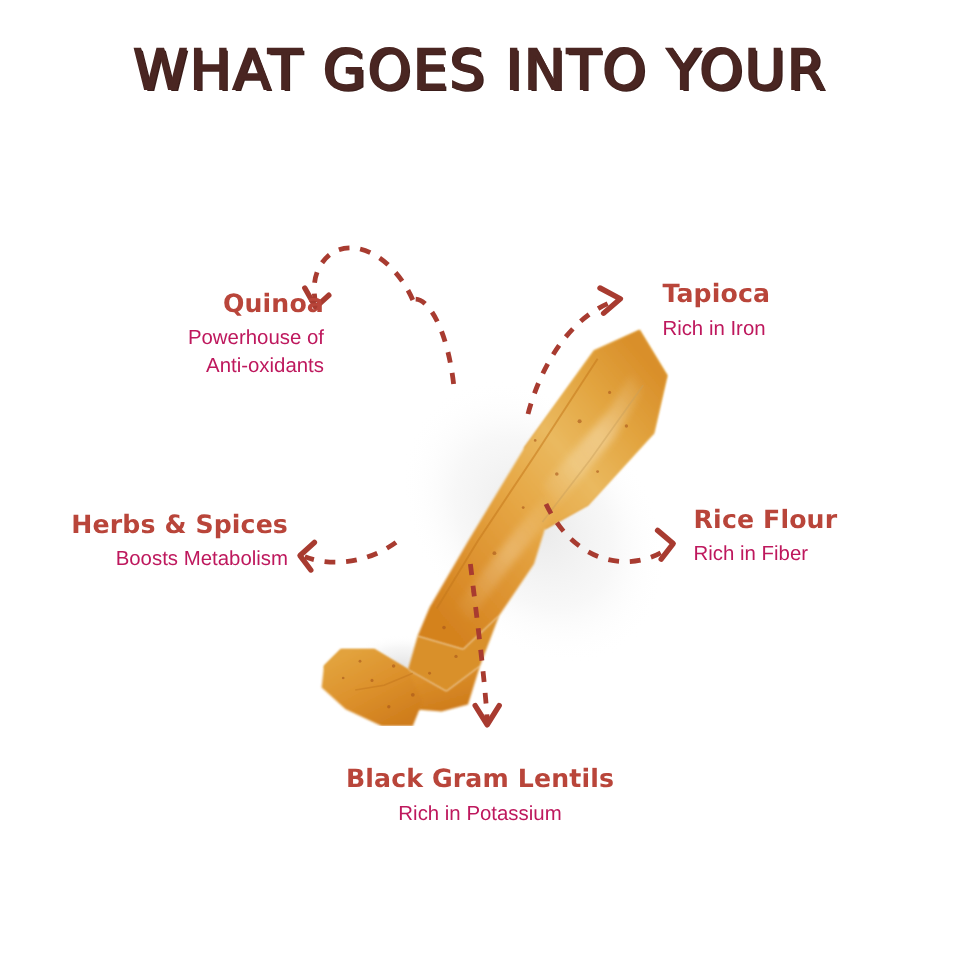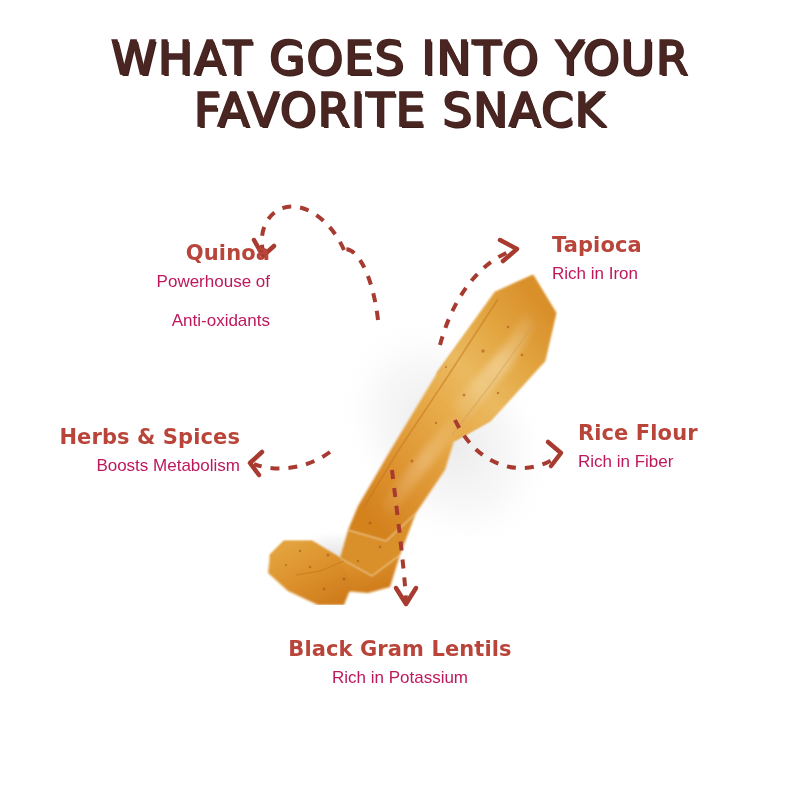--- a/index.html
+++ b/index.html
@@ -89,21 +89,20 @@
     pointer-events: none;
   }
 </style>
 </head>
 <body>
 
 <div id="canvas">
 
   <div class="title-block">
     <div class="title-line">WHAT GOES INTO YOUR</div>
-    <div class="title-line">FAVORITE SNACK</div>
   </div>
 
   <div id="chip-wrap">
     <svg width="330" height="350" viewBox="0 0 330 350">
       <defs>
         <linearGradient id="gChipMain" x1="0.12" y1="0.92" x2="0.9" y2="0.08">
           <stop offset="0%" stop-color="#d4821f"></stop>
           <stop offset="18%" stop-color="#dd922f"></stop>
           <stop offset="42%" stop-color="#e6a846"></stop>
           <stop offset="62%" stop-color="#eab95f"></stop>
@@ -205,21 +204,21 @@
       <polyline points="500,240 517,249 503,261"></polyline>
       <polyline points="262,452 250,463 259,475"></polyline>
       <polyline points="548,442 561,453 551,466"></polyline>
       <polyline points="396,588 406,604 416,588"></polyline>
     </g>
   </svg>
 
   <div class="label align-right" id="label-quinoa">
     <div class="name">Quinoa</div>
     <div class="desc">Powerhouse of</div>
-    <div class="desc" style="margin-top:16px">Anti-oxidants</div>
+    <div class="desc" style="margin-top:0">Anti-oxidants</div>
   </div>
 
   <div class="label align-left" id="label-tapioca">
     <div class="name">Tapioca</div>
     <div class="desc">Rich in Iron</div>
   </div>
 
   <div class="label align-right" id="label-herbs">
     <div class="name">Herbs &amp; Spices</div>
     <div class="desc">Boosts Metabolism</div>

